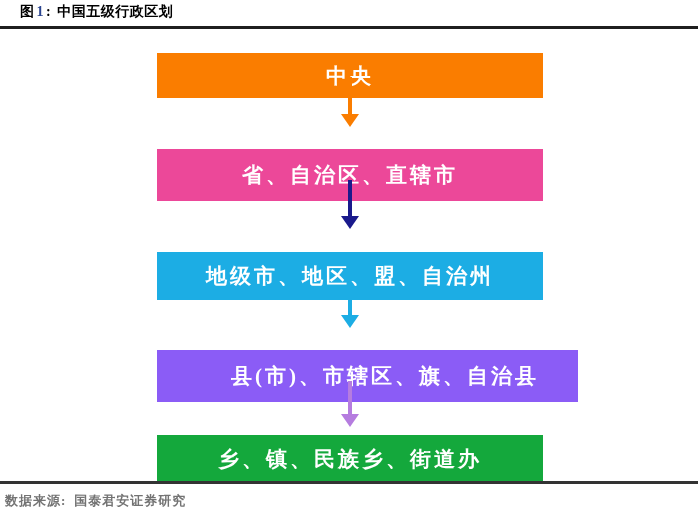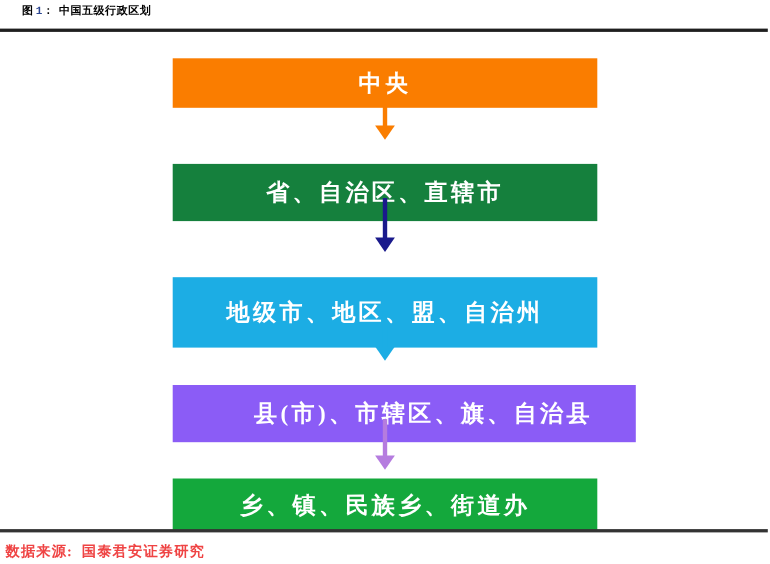--- a/index.html
+++ b/index.html
@@ -14,24 +14,24 @@
     background: #ffffff;
     font-family: "Liberation Sans", sans-serif;
     overflow: hidden;
   }
 
   
   .fig-title {
     position: absolute;
     left: 5px;
     top: 3px;
-    font-size: 10px;
+    font-size: 14px;
     font-weight: bold;
     color: #000000;
-    font-family: Liberation Mono, monospace;
+    font-family: Liberation Serif, serif;
     letter-spacing: 0.5px;
     white-space: nowrap;
     padding-left: 15px;
   }
   .fig-title .fig-num {
     color: #2b4590;
     margin: 0 2px;
   }
   .fig-title .fig-name {
     margin-left: 6px;
@@ -57,21 +57,21 @@
     color: #ffffff;
     font-weight: bold;
     font-size: 21px;
     letter-spacing: 3px;
     font-family: "Liberation Serif", "DejaVu Serif", serif;
     white-space: nowrap;
     margin-top: 21px;
   }
   .box-1 { top: 32px;  height: 45px; }
   .box-2 { top: 128px; height: 52px; }
-  .box-3 { top: 231px; height: 64px; }
+  .box-3 { top: 231px; height: 48px; }
   .box-4 { top: 329px; height: 52px; }
   .box-5 { top: 414px; height: 48px; }
 
   
   .flow-arrow {
     position: absolute;
     left: 341px;
     width: 18px;
   }
   .flow-arrow .stem {
@@ -111,21 +111,21 @@
     width: 698px;
     height: 3px;
     background: #333333;
   }
   .source-line {
     position: absolute;
     left: 5px;
     top: 492px;
     font-size: 13px;
     font-weight: bold;
-    color: #ef4444;
+    color: #737373;
     font-family: "Liberation Serif", serif;
     letter-spacing: 1px;
     white-space: nowrap;
   }
   .source-line .src-text { margin-left: 8px; }
 </style>
 </head>
 <body>
 
 <div class="canvas">
@@ -137,21 +137,21 @@
   <div class="rule-top"></div>
 
   <div class="level-box box-1" style="background-color: rgb(250, 125, 0);">
     <span>中央</span>
   </div>
   <div class="flow-arrow arrow-1" style="--c: #FA7D00;">
     <div class="stem"></div>
     <div class="head"></div>
   </div>
 
-  <div class="level-box box-2" style="background-color: #15803d;">
+  <div class="level-box box-2" style="background-color: #ec4899;">
     <span>省、自治区、直辖市</span>
   </div>
   <div class="flow-arrow arrow-2" style="--c: #1A1A8C;">
     <div class="stem"></div>
     <div class="head"></div>
   </div>
 
   <div class="level-box box-3" style="background-color: rgb(28, 173, 228);">
     <span>地级市、地区、盟、自治州</span>
   </div>

